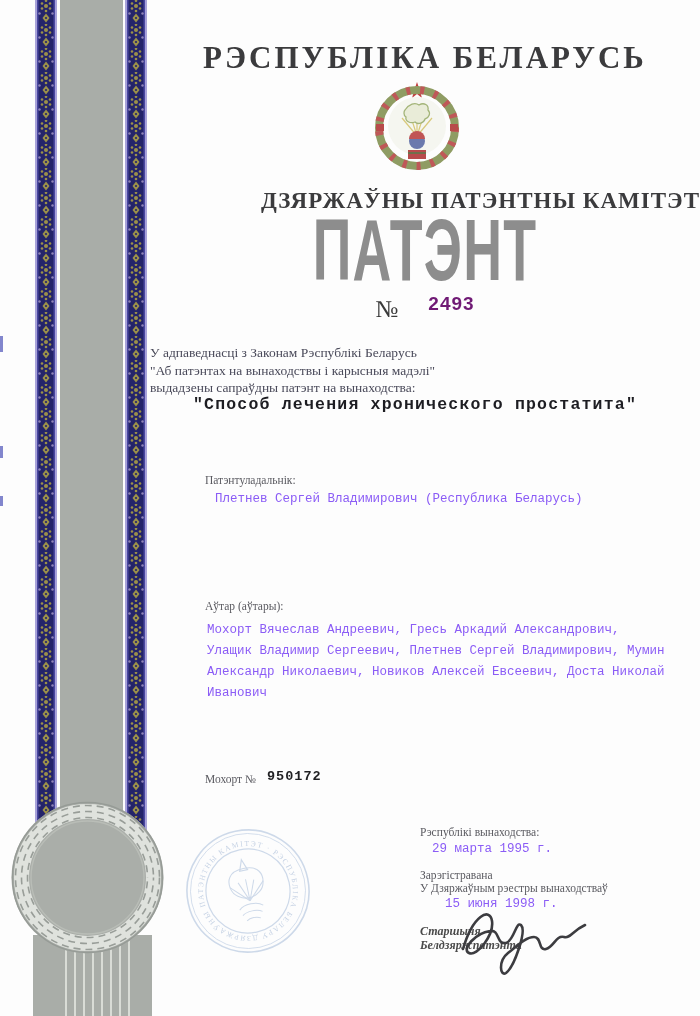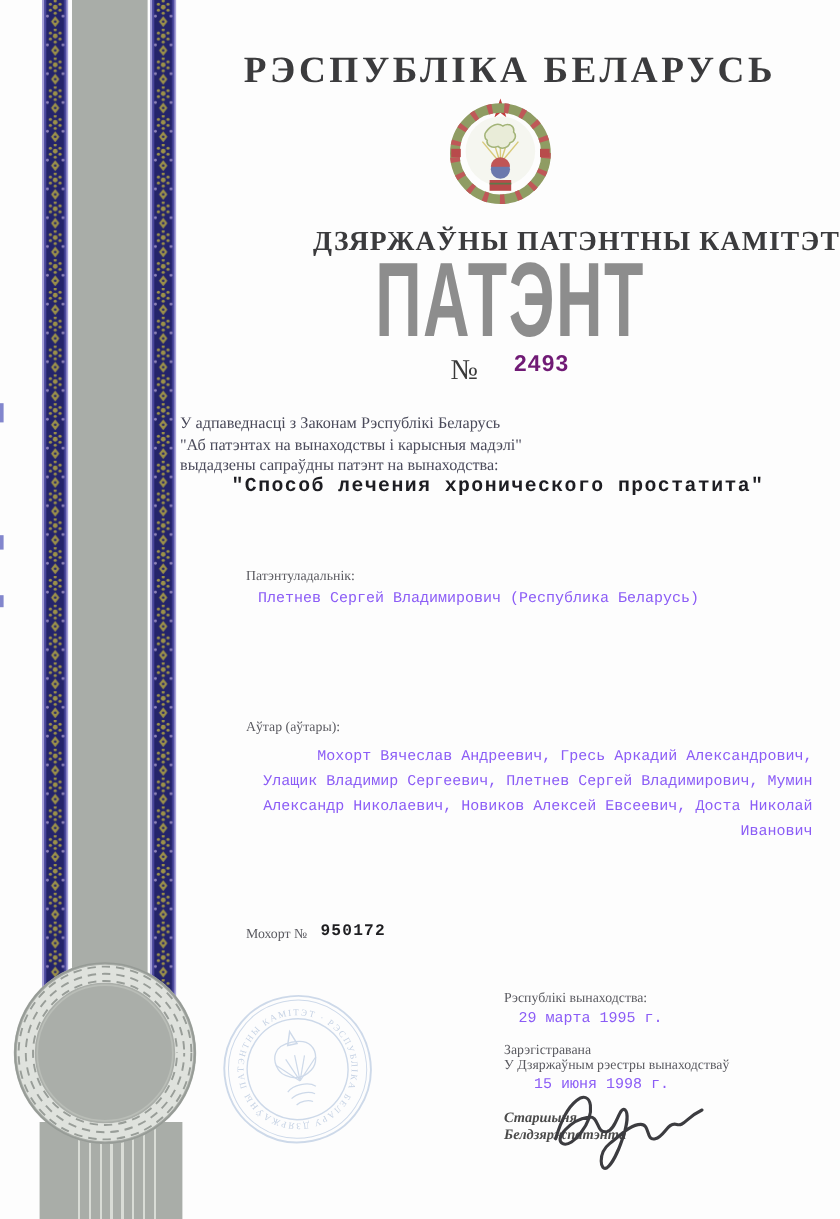--- a/index.html
+++ b/index.html
@@ -29,21 +29,21 @@
   .preamble{top:344px;left:150px;width:550px;text-align:left;font-size:13.5px;
     line-height:17.5px;color:#4a4a5a;}
   .inv-title{top:395px;left:140px;width:550px;text-align:center;
     font-family:"Liberation Mono",monospace;font-weight:bold;font-size:16.5px;
     letter-spacing:1.2px;color:#1d1d22;}
   .small-label{font-size:11.5px;color:#5a5a60;}
   .mono{font-family:"Liberation Mono",monospace;font-size:12.5px;color:#8b5cf6;}
   .holder-label{top:474px;left:205px;}
   .holder-name{top:492px;left:215px;}
   .authors-label{top:600px;left:205px;}
-  .authors-names{top:620px;left:207px;width:470px;line-height:21px;white-space:pre-line;text-align:right;}
+  .authors-names{top:620px;left:207px;width:470px;line-height:21px;white-space:pre-line;}
   .app-label{top:773px;left:205px;}
   .app-num{top:769px;left:267px;font-weight:bold;font-size:13.5px;letter-spacing:1px;color:#1f1f22;}
   .prio-label{top:826px;left:420px;}
   .prio-date{top:842px;left:432px;}
   .reg-label1{top:869px;left:420px;}
   .reg-label2{top:882px;left:420px;}
   .reg-date{top:897px;left:445px;}
   .signer{font-size:12px;font-style:italic;font-weight:bold;color:#4a4a4a;}
   .signer1{top:924px;left:420px;}
   .signer2{top:938px;left:420px;}

